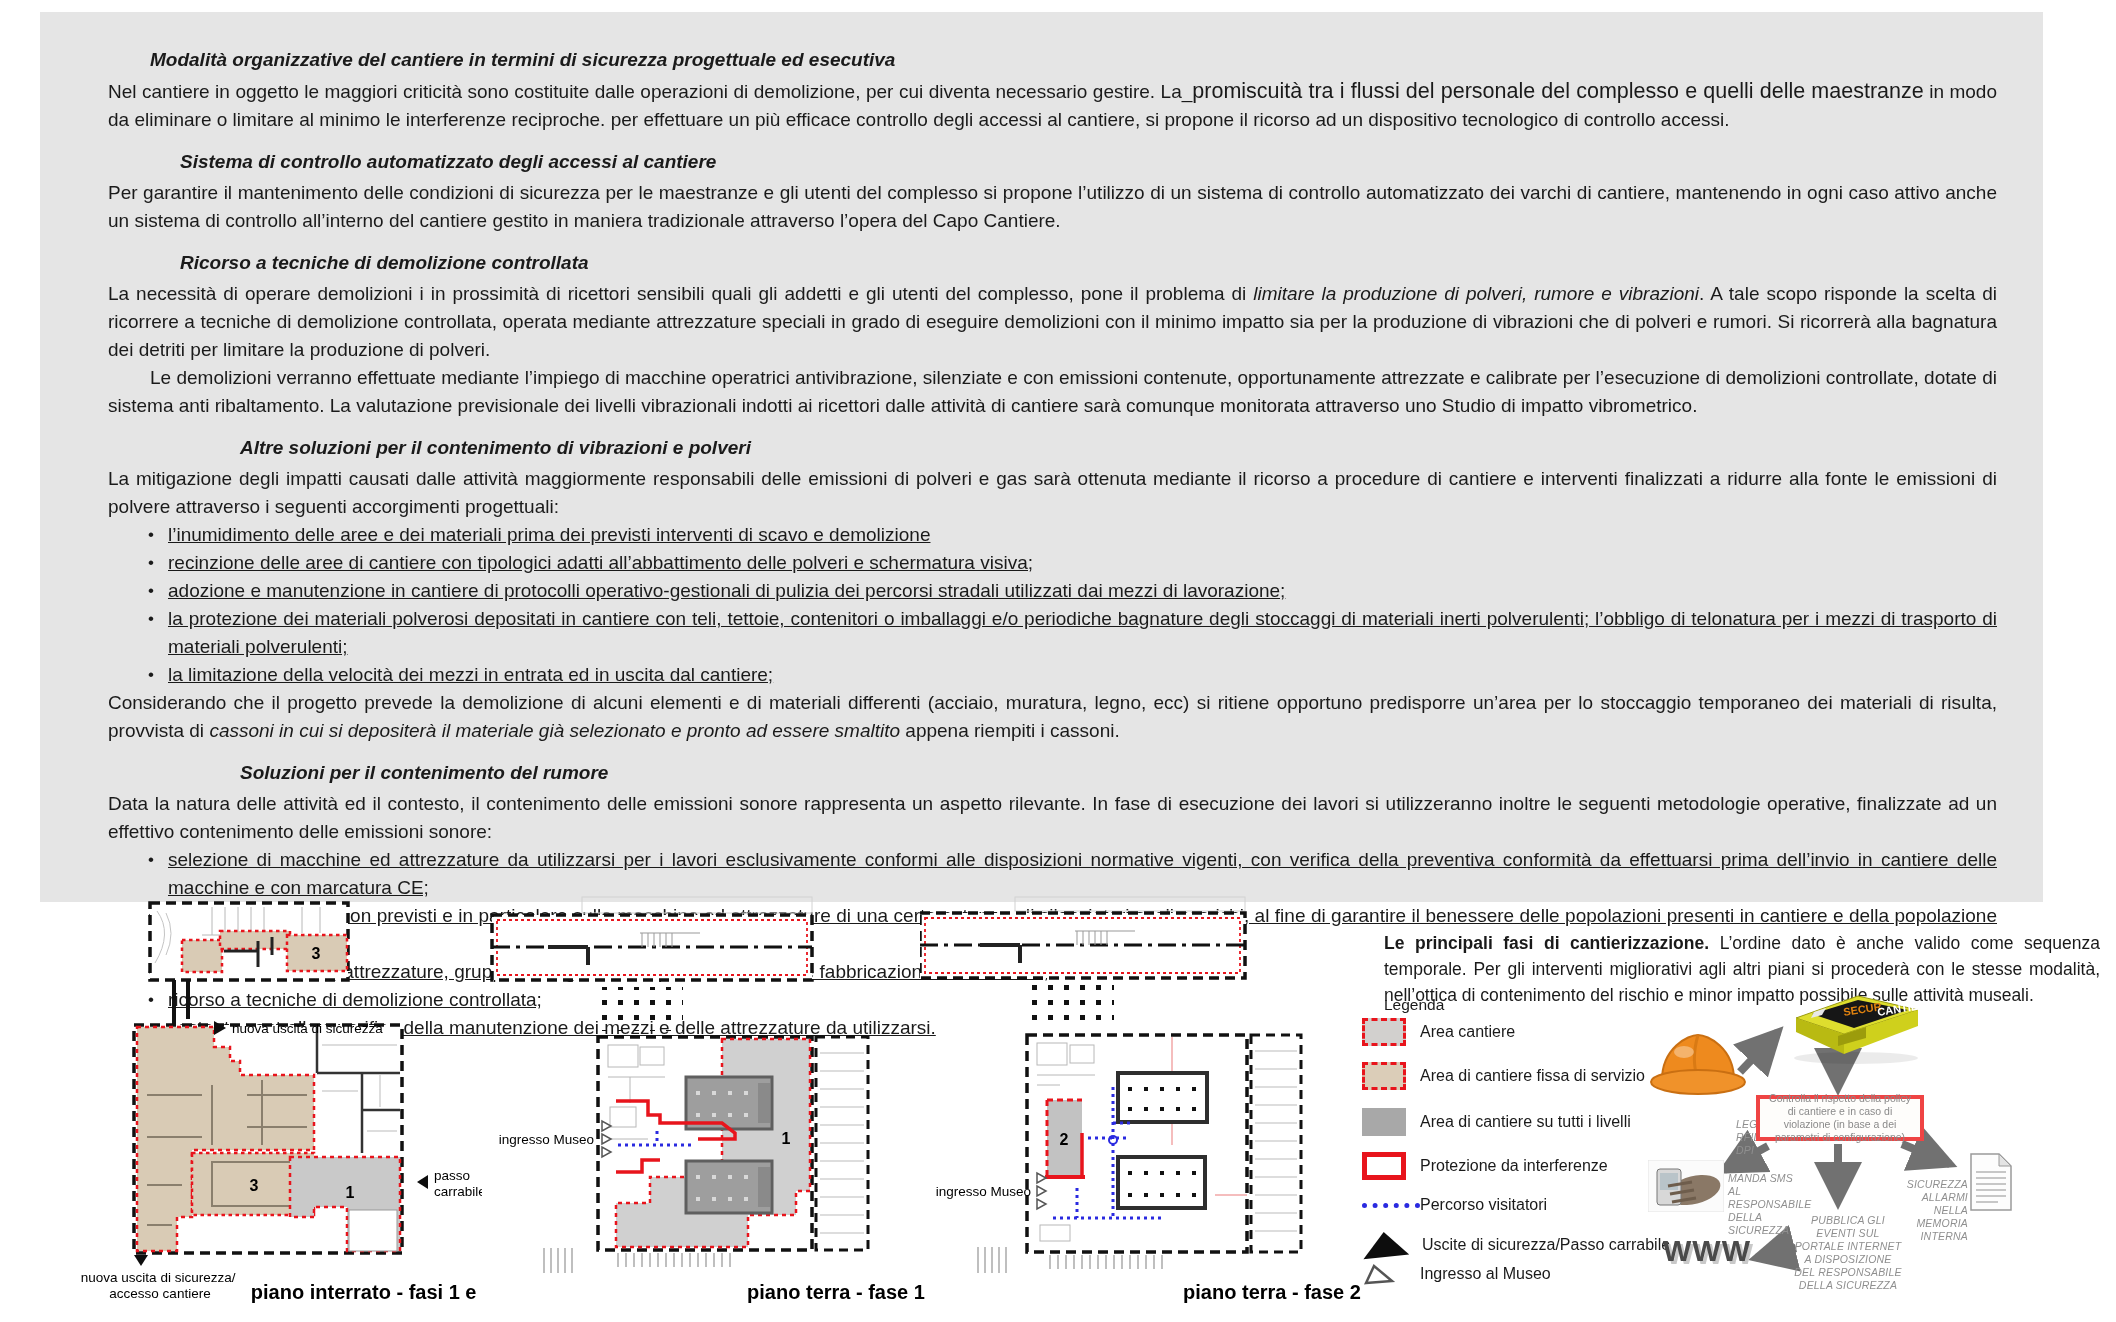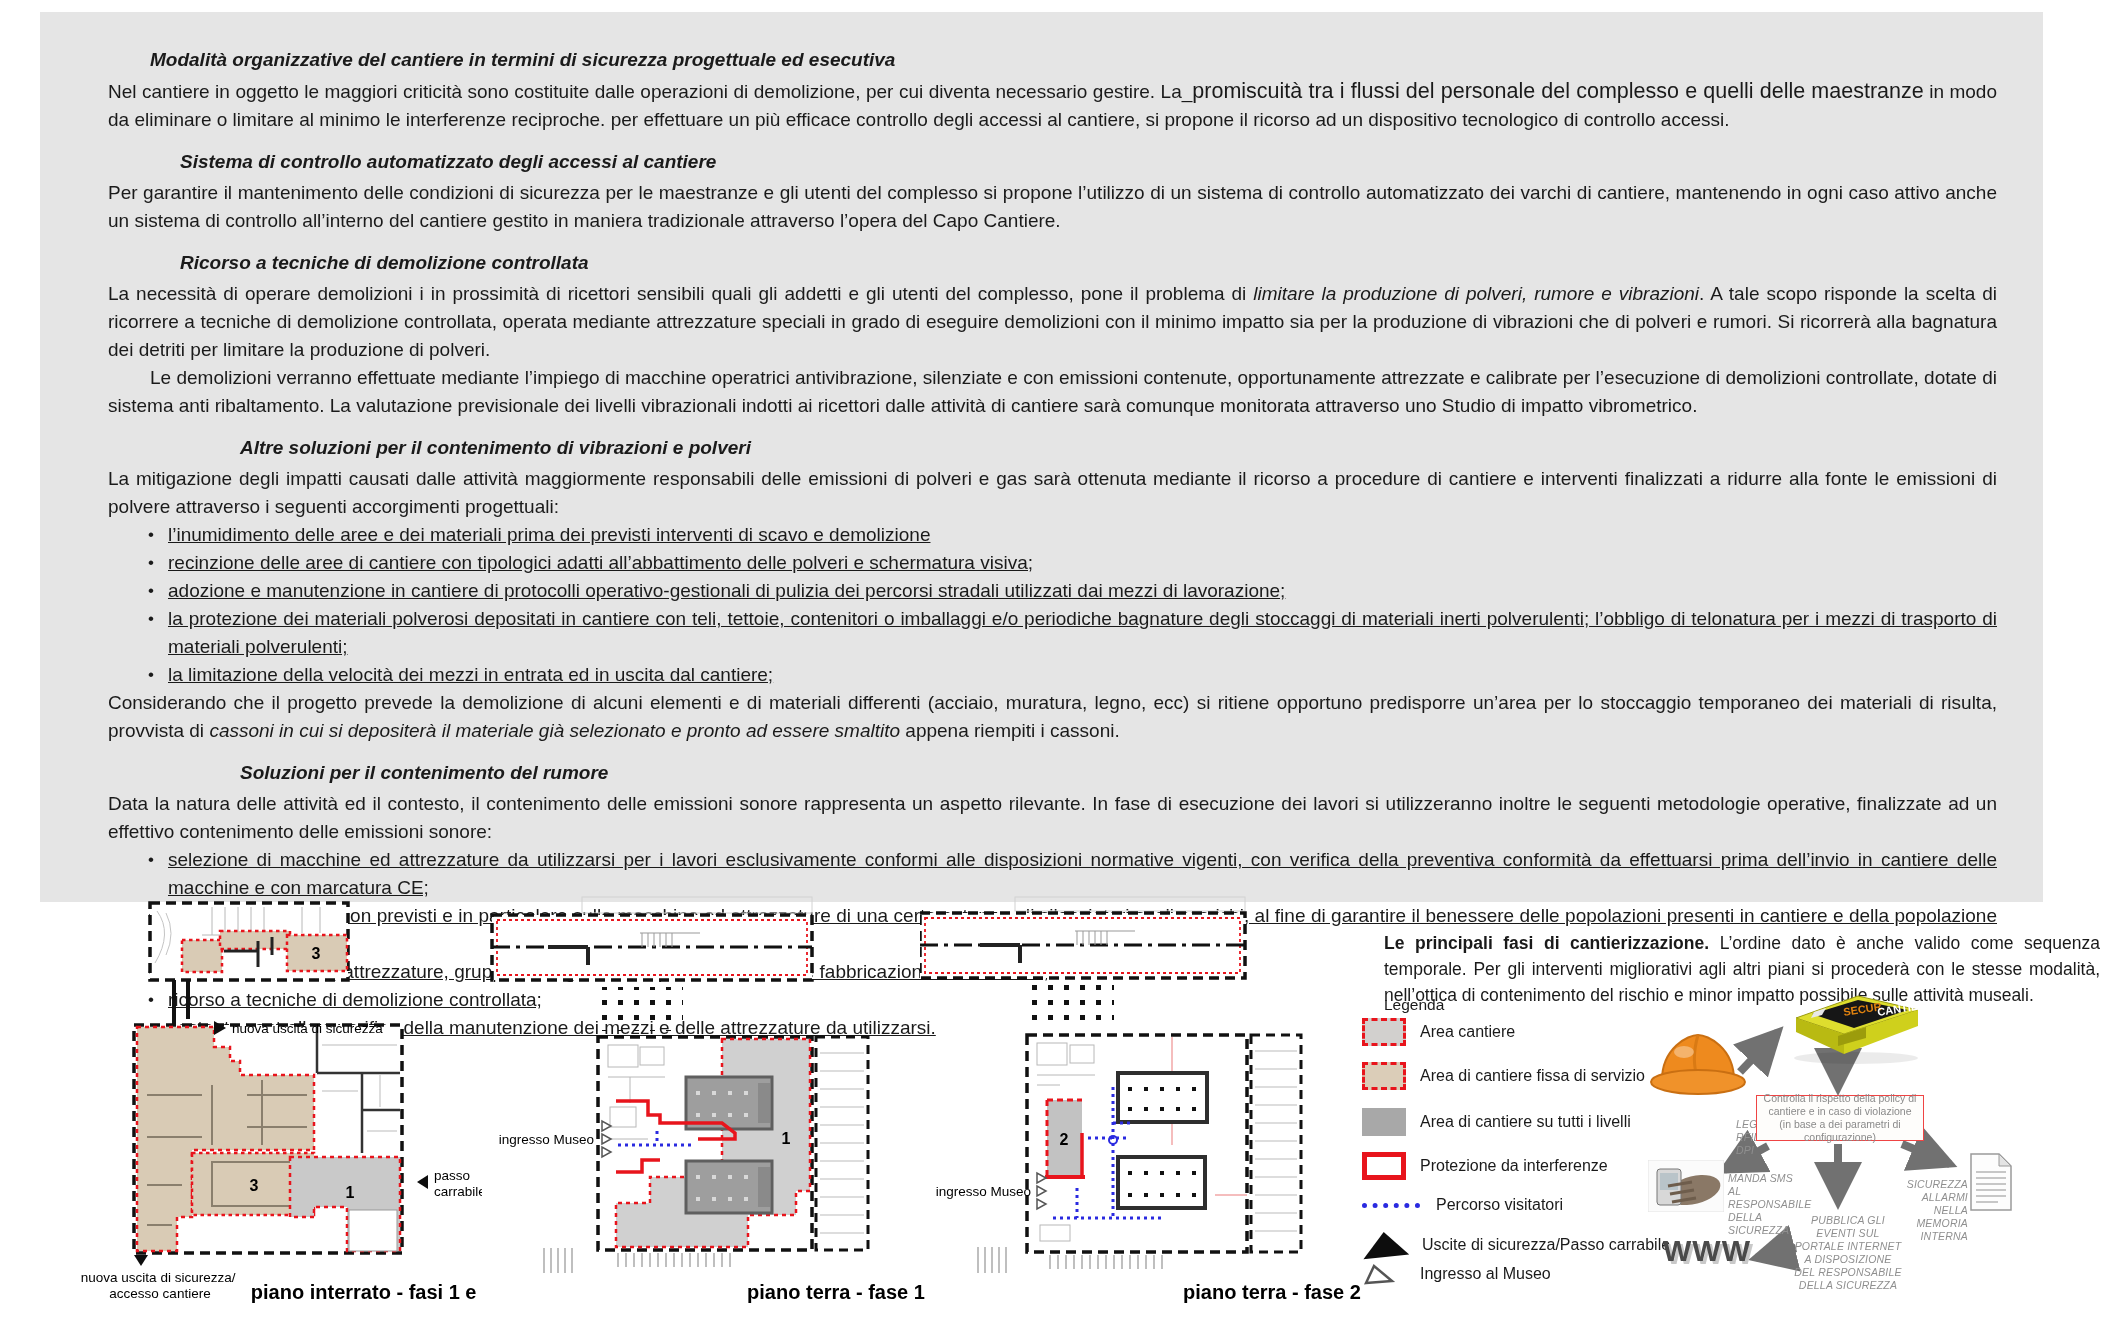--- a/index.html
+++ b/index.html
@@ -34,21 +34,21 @@
   .sw-cantiere{background:#d2d0ce;border:3px dashed #e8141c;}
   .sw-fissa{background:#dbcdb8;border:3px dashed #e8141c;}
   .sw-tutti{background:#a8a8a8;}
   .sw-prot{background:#fff;border:5px solid #e8141c;}
   .sw-perc{width:58px;height:0;border-top:5px dotted #2a2ae0;}
   .sw-usc{width:0;height:0;border-left:23px solid transparent;border-right:23px solid transparent;
           border-bottom:25px solid #0d0d0d;transform:rotate(-6deg);background:none;}
   
   .fcap{position:absolute;font-style:italic;font-size:10.5px;line-height:13px;color:#8f8f8f;letter-spacing:.2px;}
   .fbox{position:absolute;left:1756px;top:1095px;width:168px;height:46px;background:#fefdfb;
-        border:1px solid #ef4444;font-size:10.5px;line-height:13px;color:#8a8a8a;
+        border:4px solid #ef4444;font-size:10.5px;line-height:13px;color:#8a8a8a;
         display:flex;align-items:center;justify-content:center;text-align:center;padding:2px 6px;box-sizing:border-box;}
   .abs{position:absolute;}
 </style>
 </head>
 <body>
 
 <section class="panel">
   <h3 class="ind1">Modalità organizzative del cantiere in termini di sicurezza progettuale ed esecutiva</h3>
   <p><span>Nel cantiere in oggetto le maggiori criticità sono costituite dalle operazioni di demolizione, per cui diventa necessario gestire. La_</span><span class="hl">promiscuità tra i flussi del personale del complesso e quelli delle maestranze</span><span> in modo da eliminare o limitare al minimo le interferenze reciproche. per effettuare un più efficace controllo degli accessi al cantiere, si propone il ricorso ad un dispositivo tecnologico di controllo accessi.</span></p>
 
@@ -421,21 +421,21 @@
 <div class="litem" style="top:1108px">
   <span class="sw sw-tutti"></span>
   <span class="lab">Area di cantiere su tutti i livelli</span>
 </div>
 <div class="litem" style="top:1152px">
   <span class="sw sw-prot"></span>
   <span class="lab">Protezione da interferenze</span>
 </div>
 <div class="litem" style="top:1196px">
   <span class="sw sw-perc"></span>
-  <span class="lab" style="margin-left:16px">Percorso visitatori</span>
+  <span class="lab" style="margin-left:0px">Percorso visitatori</span>
 </div>
 <div class="litem" style="top:1232px">
   <span class="sw sw-usc"></span>
   <span class="lab">Uscite di sicurezza/Passo carrabile</span>
 </div>
 <div class="litem" style="top:1262px">
   <svg width="44" height="24">
       <polygon points="4,21 30,19 12,4" fill="#fff" stroke="#555" stroke-width="2.5"></polygon>
     </svg>
   <span class="lab">Ingresso al Museo</span>

